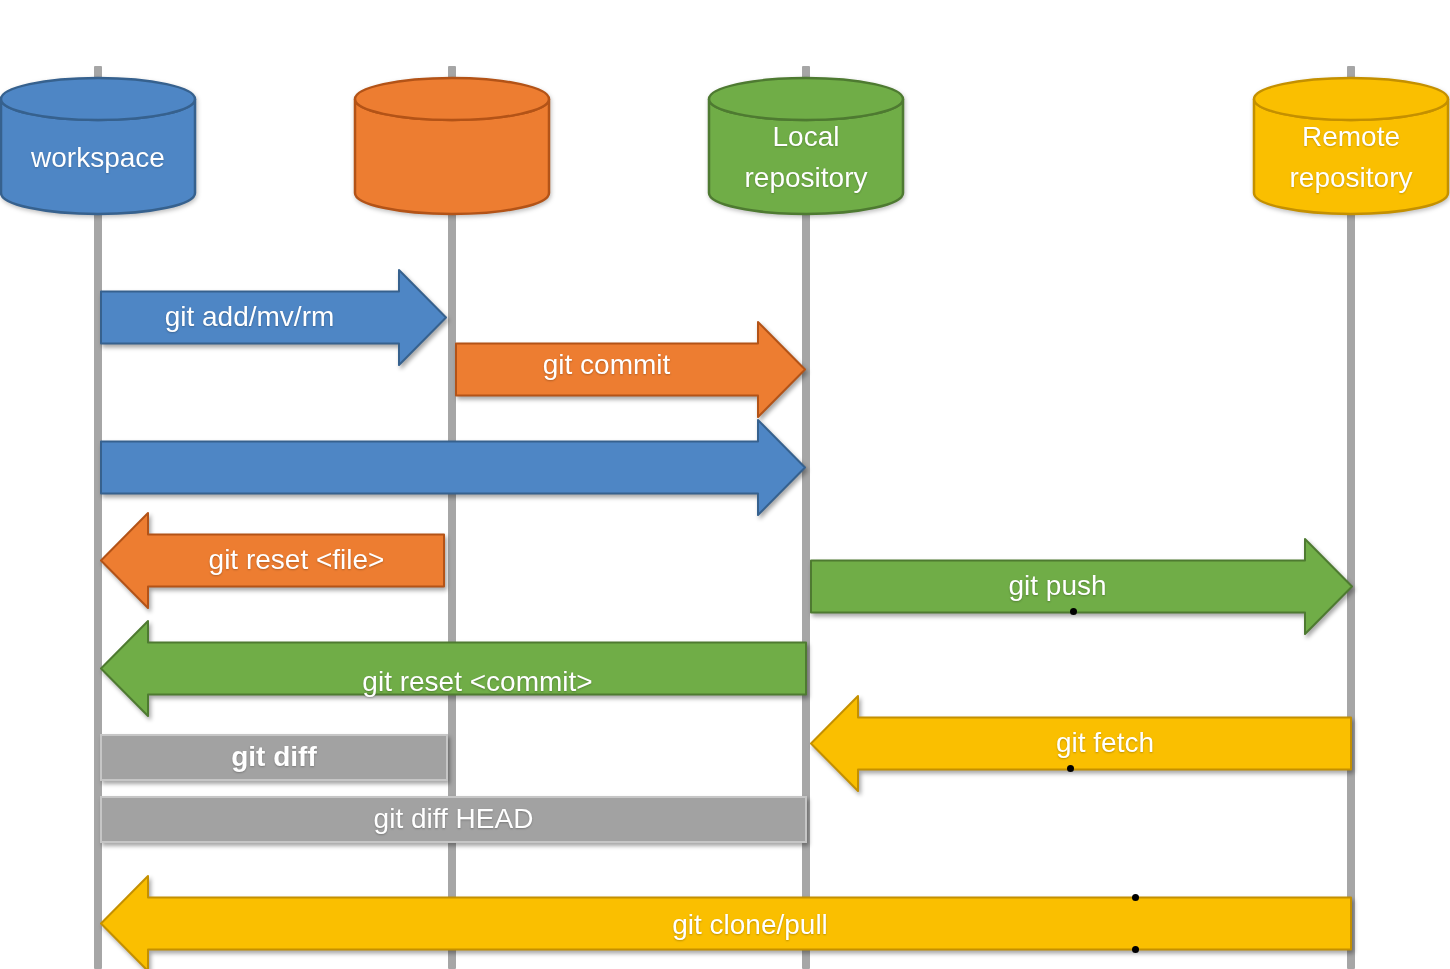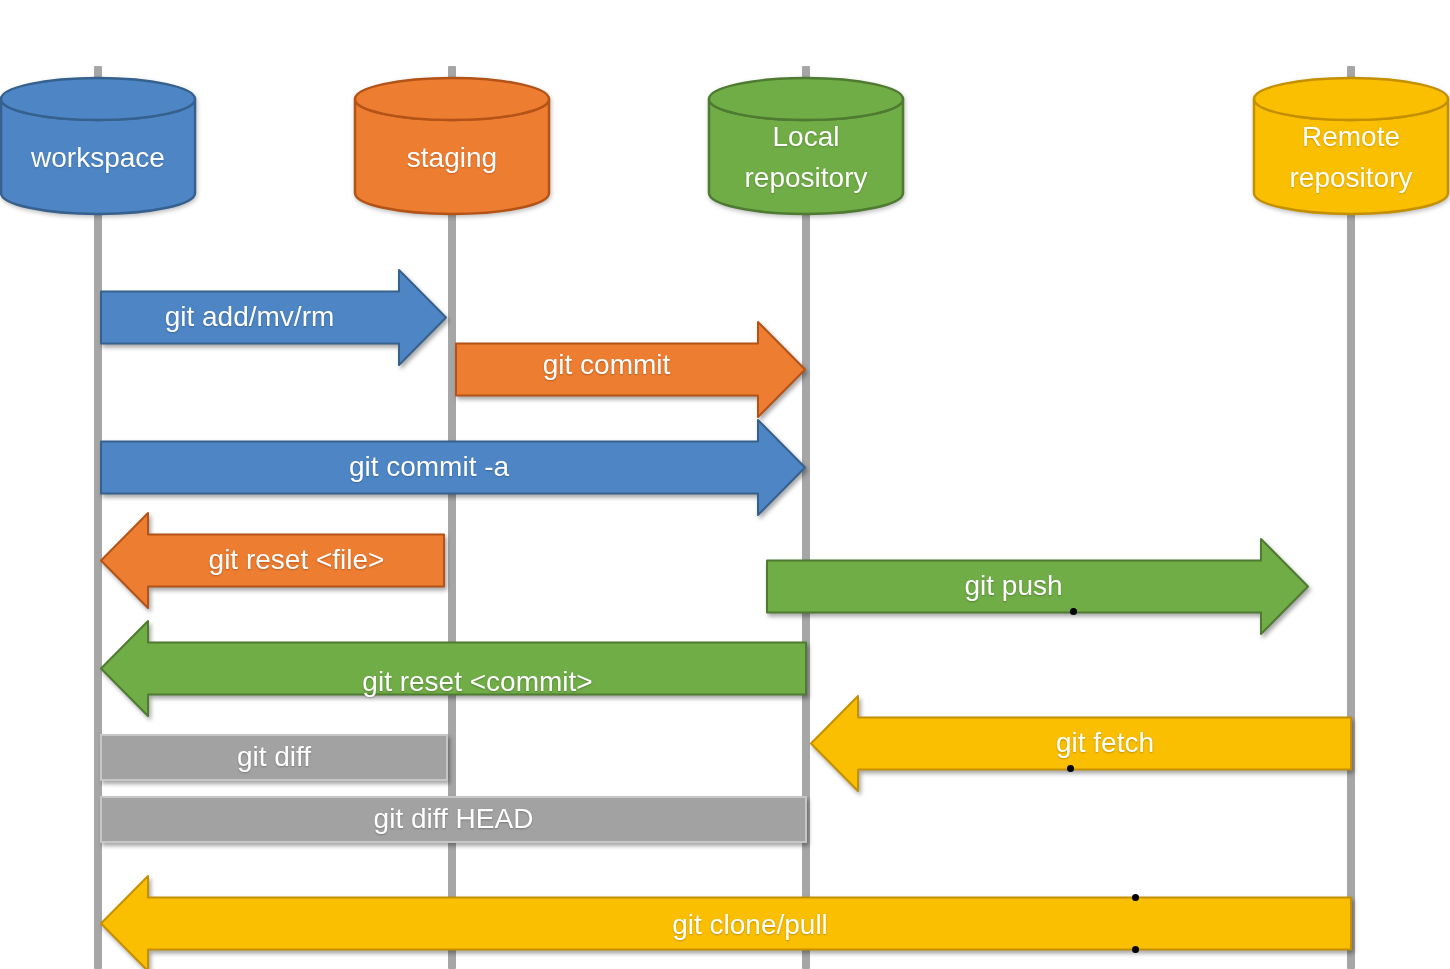--- a/index.html
+++ b/index.html
@@ -90,49 +90,48 @@
       <div class="arrow" style="left: 455px; top: 320.5px; width: 351px; height: 97px;">
         <svg class="arrow-svg" width="351" height="97">
           <polygon points="1,22.5 303,22.5 303,1 350,48.5 303,96 303,74.5 1,74.5" fill="#ED7D31" stroke="#B35317" stroke-width="2" stroke-linejoin="round"></polygon>
         </svg>
         <div class="arrow-label" style="left: 0px; top: 22.5px; width: 303px; height: 44px;">git commit</div>
       </div>
       <div class="arrow" style="left: 100px; top: 418.5px; width: 706px; height: 97px;">
         <svg class="arrow-svg" width="706" height="97">
           <polygon points="1,22.5 658,22.5 658,1 705,48.5 658,96 658,74.5 1,74.5" fill="#4E86C5" stroke="#36618E" stroke-width="2" stroke-linejoin="round"></polygon>
         </svg>
-        <div class="arrow-label" style="left: 0px; top: 22.5px; width: 658px; height: 52px;">git commit -a</div>
       </div>
       <div class="arrow" style="left: 100px; top: 511.5px; width: 345px; height: 97px;">
         <svg class="arrow-svg" width="345" height="97">
           <polygon points="344,22.5 48,22.5 48,1 1,48.5 48,96 48,74.5 344,74.5" fill="#ED7D31" stroke="#B35317" stroke-width="2" stroke-linejoin="round"></polygon>
         </svg>
         <div class="arrow-label" style="left: 48px; top: 22.5px; width: 297px; height: 52px;">git reset &lt;file&gt;</div>
       </div>
-      <div class="arrow" style="left: 766px; top: 537.5px; width: 543px; height: 97px;">
+      <div class="arrow" style="left: 810px; top: 537.5px; width: 543px; height: 97px;">
         <svg class="arrow-svg" width="543" height="97">
           <polygon points="1,22.5 495,22.5 495,1 542,48.5 495,96 495,74.5 1,74.5" fill="#70AD47" stroke="#4E7A31" stroke-width="2" stroke-linejoin="round"></polygon>
         </svg>
         <div class="arrow-label" style="left: 0px; top: 22.5px; width: 495px; height: 52px;">git push</div>
       </div>
       <div class="arrow" style="left: 100px; top: 619.5px; width: 707px; height: 97px;">
         <svg class="arrow-svg" width="707" height="97">
           <polygon points="706,22.5 48,22.5 48,1 1,48.5 48,96 48,74.5 706,74.5" fill="#70AD47" stroke="#4E7A31" stroke-width="2" stroke-linejoin="round"></polygon>
         </svg>
         <div class="arrow-label" style="left: 48px; top: 22.5px; width: 659px; height: 52px; margin-top: 14px;">git reset &lt;commit&gt;</div>
       </div>
       <div class="arrow" style="left: 810px; top: 694.5px; width: 621px; height: 97px;">
         <svg class="arrow-svg" width="542" height="97">
           <polygon points="541,22.5 48,22.5 48,1 1,48.5 48,96 48,74.5 541,74.5" fill="#FABF00" stroke="#C49000" stroke-width="2" stroke-linejoin="round"></polygon>
         </svg>
         <div class="arrow-label" style="left: 48px; top: 22.5px; width: 494px; height: 52px;">git fetch</div>
       </div>
       <div class="arrow" style="left: 100px; top: 733.5px; width: 348px; height: 47px;">
         <div class="bar-shape" style="background: rgb(162, 162, 162); border: 2px solid rgb(198, 198, 198);"></div>
-        <div class="arrow-label" style="left: 0px; top: 0px; width: 348px; height: 47px;">git diff</div>
+        <div class="arrow-label" style="left: 0px; top: 0px; width: 348px; height: 47px; font-weight: bold;">git diff</div>
       </div>
       <div class="arrow" style="left: 100px; top: 795.5px; width: 707px; height: 47px;">
         <div class="bar-shape" style="background: rgb(162, 162, 162); border: 2px solid rgb(198, 198, 198);"></div>
         <div class="arrow-label" style="left: 0px; top: 0px; width: 707px; height: 47px;">git diff HEAD</div>
       </div>
       <div class="arrow" style="left: 100px; top: 874.5px; width: 1252px; height: 97px;">
         <svg class="arrow-svg" width="1252" height="97">
           <polygon points="1251,22.5 48,22.5 48,1 1,48.5 48,96 48,74.5 1251,74.5" fill="#FABF00" stroke="#C49000" stroke-width="2" stroke-linejoin="round"></polygon>
         </svg>
         <div class="arrow-label" style="left: 48px; top: 22.5px; width: 1204px; height: 56px;">git clone/pull</div>
@@ -141,21 +140,20 @@
   <div class="layer" id="cylinders-layer">
       <svg class="cyl-svg" width="200" height="142" style="left: -2px; top: 75px;">
         <path d="M3 24 L3 118 A97 21 0 0 0 197 118 L197 24 A97 21 0 0 1 3 24 Z" fill="#4E86C5" stroke="#36618E" stroke-width="2.5"></path>
         <ellipse cx="100" cy="24" rx="97" ry="21" fill="#4E86C5" stroke="#36618E" stroke-width="2.5"></ellipse>
       </svg>
       <div class="cyl-label" style="left: -2px; top: 111px; width: 200px; height: 94px;">workspace</div>
       <svg class="cyl-svg" width="200" height="142" style="left: 352px; top: 75px;">
         <path d="M3 24 L3 118 A97 21 0 0 0 197 118 L197 24 A97 21 0 0 1 3 24 Z" fill="#ED7D31" stroke="#B35317" stroke-width="2.5"></path>
         <ellipse cx="100" cy="24" rx="97" ry="21" fill="#ED7D31" stroke="#B35317" stroke-width="2.5"></ellipse>
       </svg>
-      <div class="cyl-label" style="left: 352px; top: 111px; width: 200px; height: 94px;">staging</div>
       <svg class="cyl-svg" width="200" height="142" style="left: 706px; top: 75px;">
         <path d="M3 24 L3 118 A97 21 0 0 0 197 118 L197 24 A97 21 0 0 1 3 24 Z" fill="#70AD47" stroke="#4E7A31" stroke-width="2.5"></path>
         <ellipse cx="100" cy="24" rx="97" ry="21" fill="#70AD47" stroke="#4E7A31" stroke-width="2.5"></ellipse>
       </svg>
       <div class="cyl-label" style="left: 706px; top: 111px; width: 200px; height: 94px;">Local
 repository</div>
       <svg class="cyl-svg" width="200" height="142" style="left: 1251px; top: 75px;">
         <path d="M3 24 L3 118 A97 21 0 0 0 197 118 L197 24 A97 21 0 0 1 3 24 Z" fill="#FABF00" stroke="#C49000" stroke-width="2.5"></path>
         <ellipse cx="100" cy="24" rx="97" ry="21" fill="#FABF00" stroke="#C49000" stroke-width="2.5"></ellipse>
       </svg>

